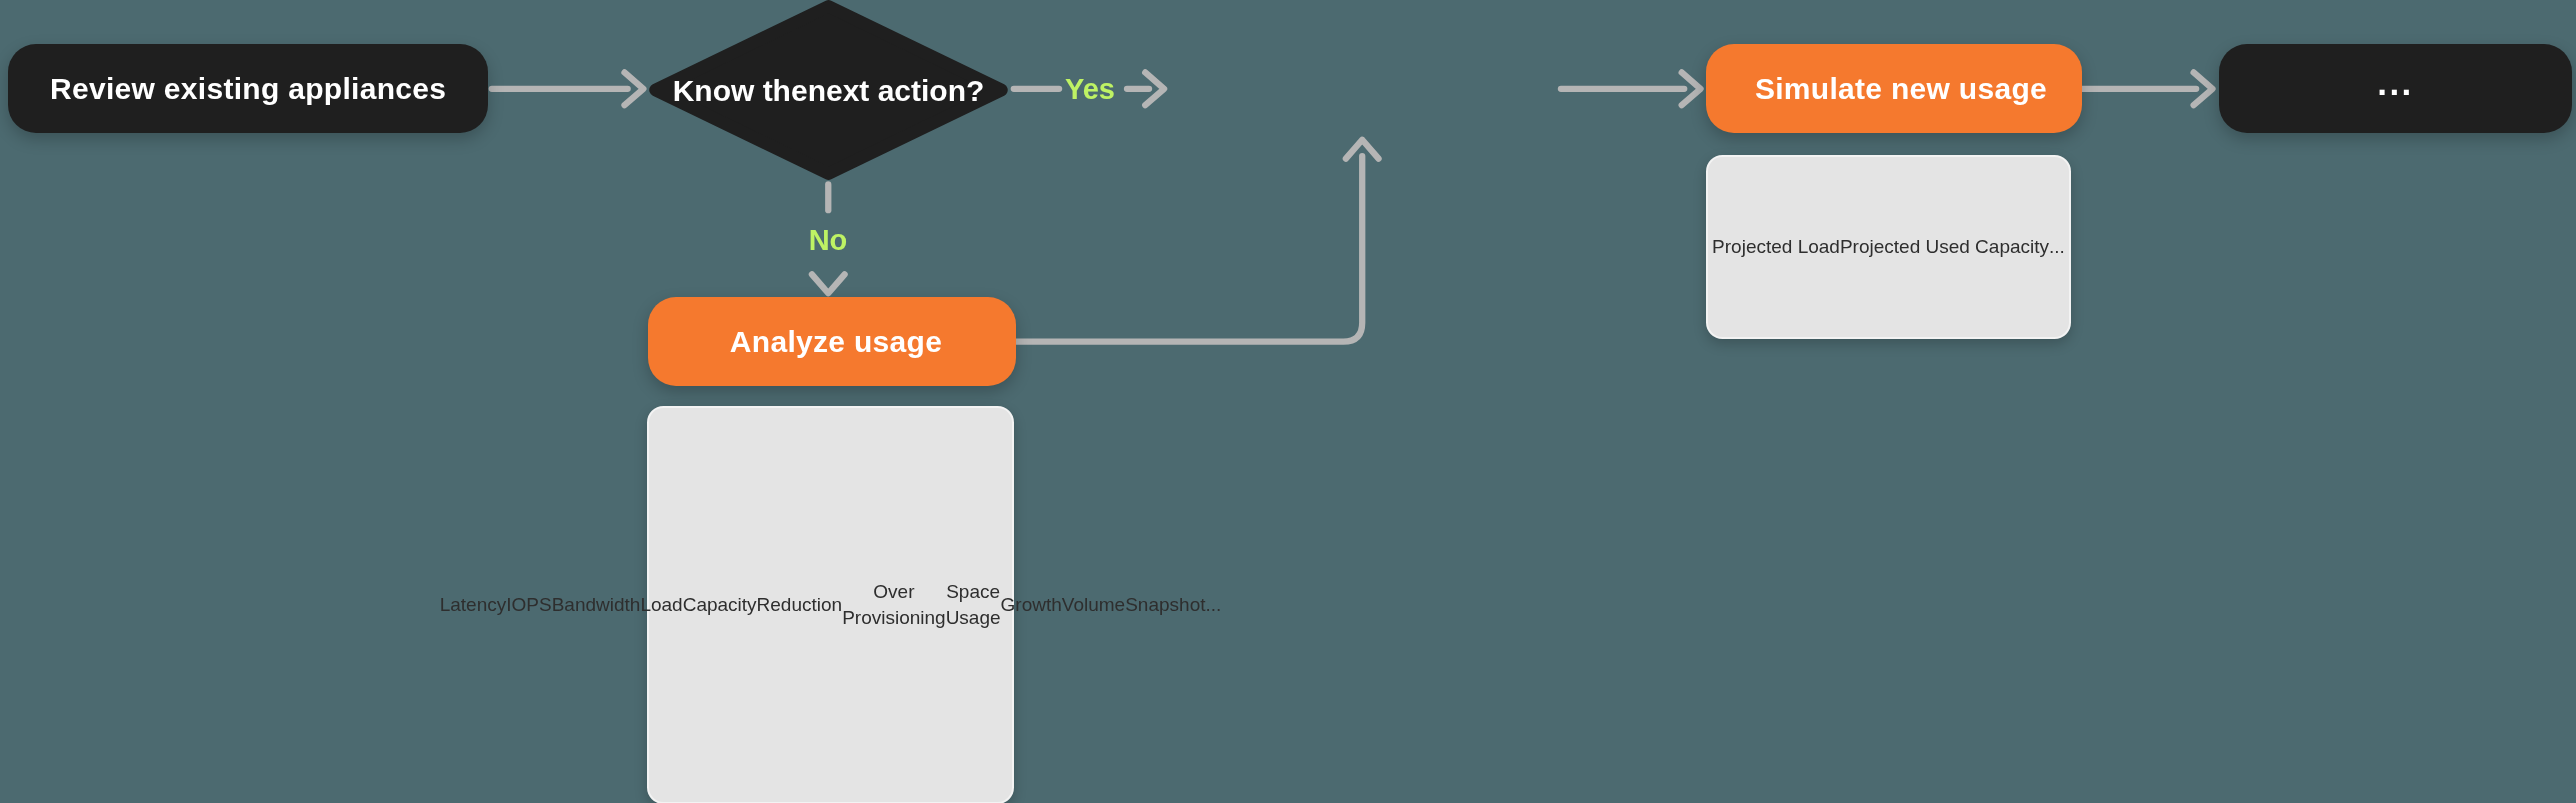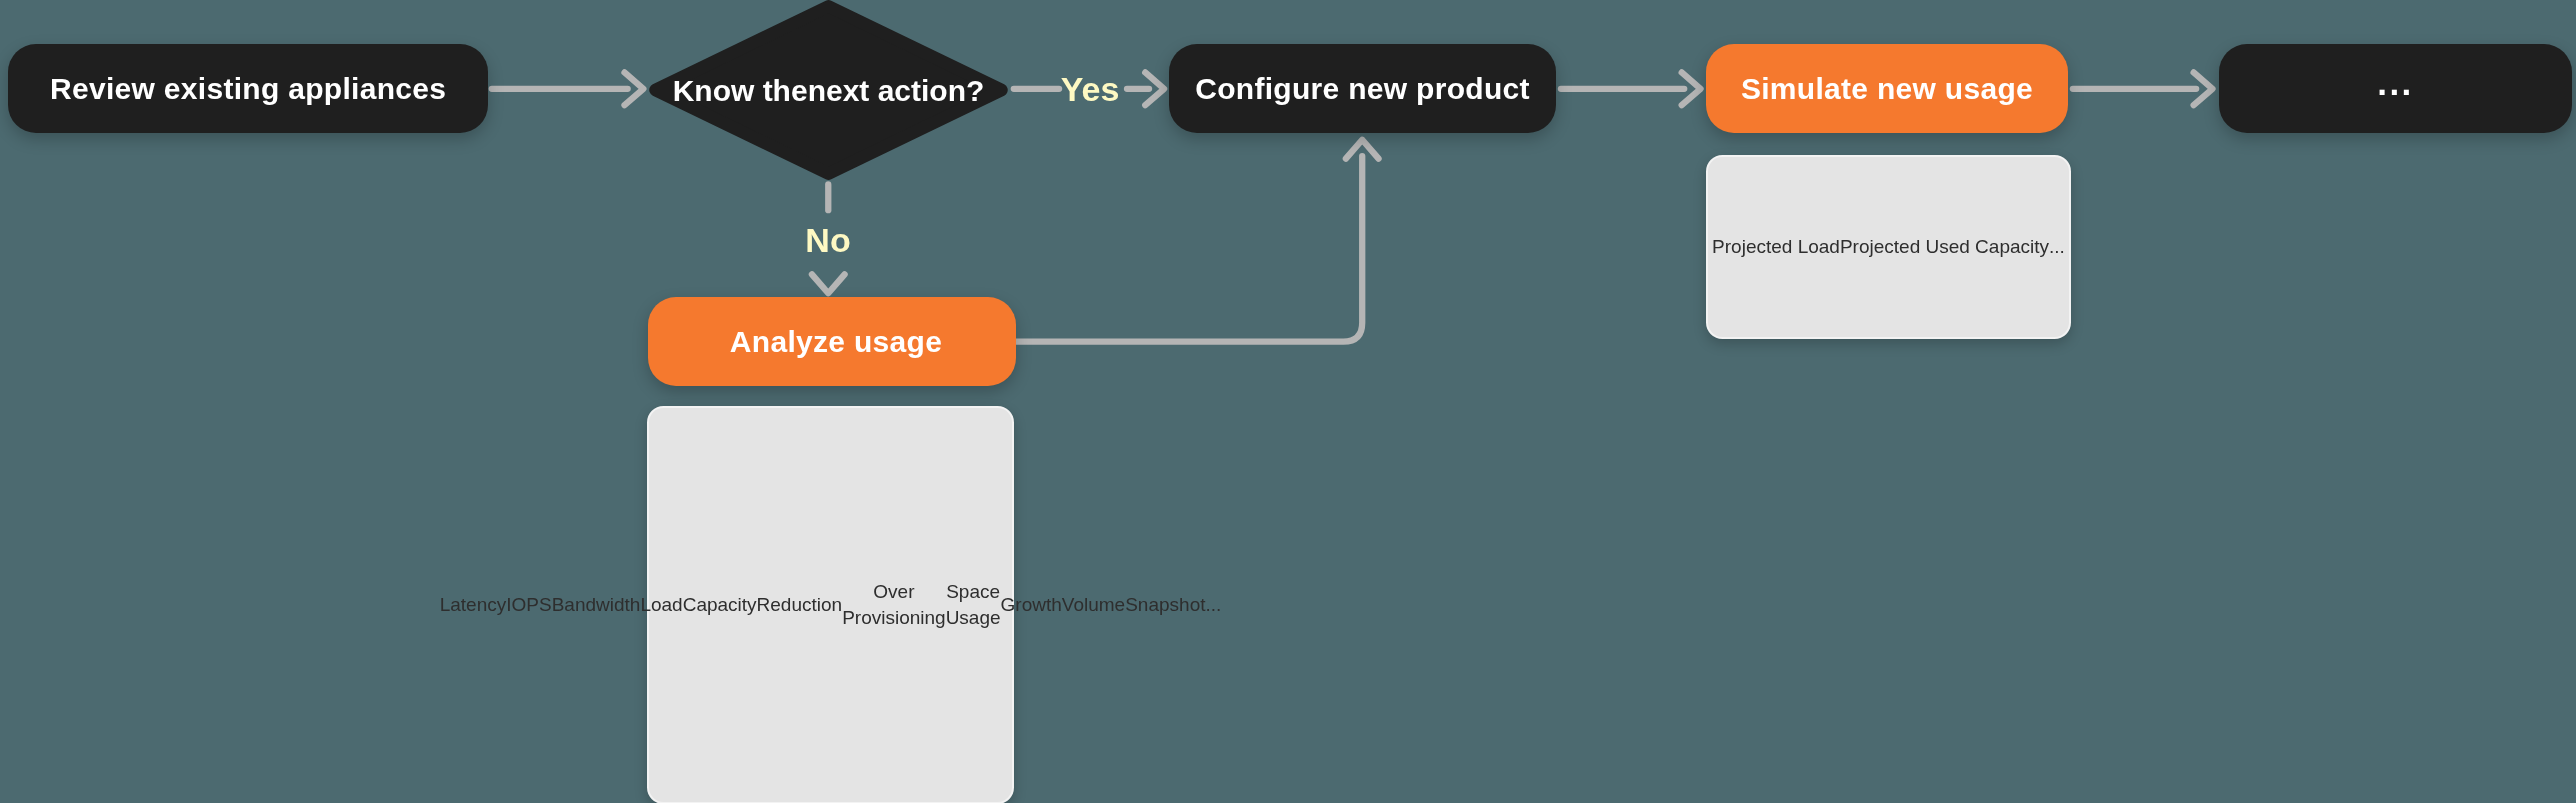--- a/index.html
+++ b/index.html
@@ -40,21 +40,21 @@
     font-size: 30px;
     letter-spacing: 0.3px;
     text-align: center;
     box-shadow: 0 6.3px 16.4px rgba(0,0,0,0.22);
   }
   .node.dark   { background: #1f1f1f; }
   .node.accent { background: #f5792e; }
 
   .node-review    { left: 8.2px;   top: 44px;  width: 480px; height: 89px; }
   .node-configure { left: 1169px; top: 44px;  width: 387px; height: 89px; }
-  .node-simulate  { left: 1706px; top: 44px;  width: 362px; height: 89px; }
+  .node-simulate  { left: 1706px; top: 44px;  width: 362px; height: 89px; padding-left: 14px; }
   .node-more      { left: 2219px; top: 44px;  width: 353px; height: 89px; }
   .node-analyze   { left: 648px; top: 297px; width: 360px; height: 89px; padding-left: 8px; }
 
   .node-more .dots-label {
     font-size: 35px;
     letter-spacing: 2.5px;
     transform: translateY(-6.3px);
   }
 
   .diamond {
@@ -77,22 +77,22 @@
     text-align: center;
   }
 
   .edge-label {
     position: absolute;
     width: 94px;
     height: 42px;
     display: flex;
     align-items: center;
     justify-content: center;
-    color: #fef9c3;
-    font-size: 34px;
+    color: #bef264;
+    font-size: 29px;
     font-weight: 600;
   }
   .edge-label-yes { left: 1043px; top: 68px; }
   .edge-label-no  { left: 781px; top: 219px; }
 
   .info {
     position: absolute;
     background: #e4e4e4;
     border: 2.5px solid #f3f3f3;
     border-radius: 16.4px;
@@ -152,23 +152,20 @@
     </svg>
     <div class="diamond-label">
       <span>Know the</span>
       <span>next action?</span>
     </div>
   </div>
 
   <div class="edge-label edge-label-yes">Yes</div>
   <div class="edge-label edge-label-no">No</div>
 
-  <div class="node dark node-configure">
-    <span>Configure new product</span>
-  </div>
 
   <div class="node accent node-simulate">
     <span>Simulate new usage</span>
   </div>
 
   <div class="node dark node-more">
     <span class="dots-label">...</span>
   </div>
 
   <div class="node accent node-analyze">

